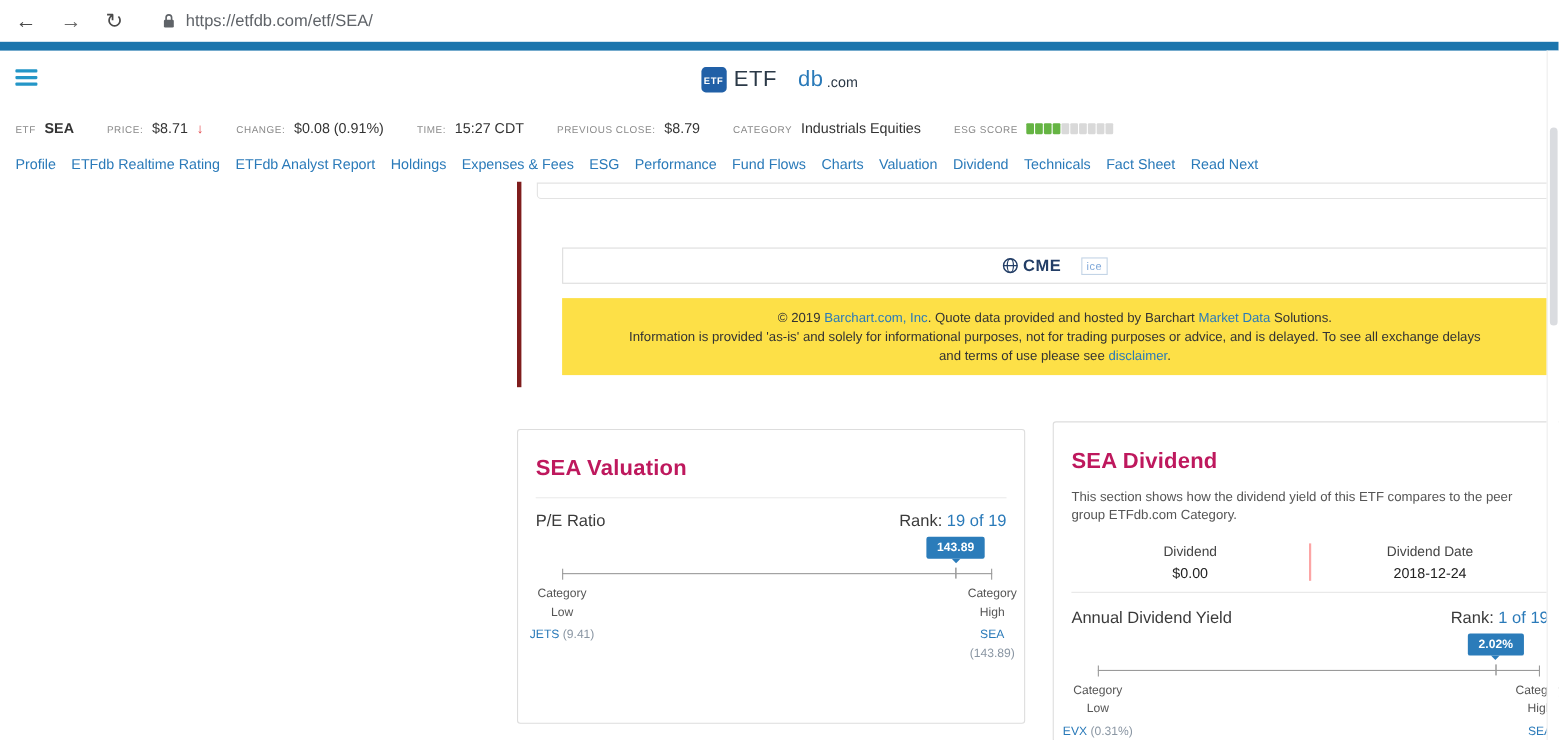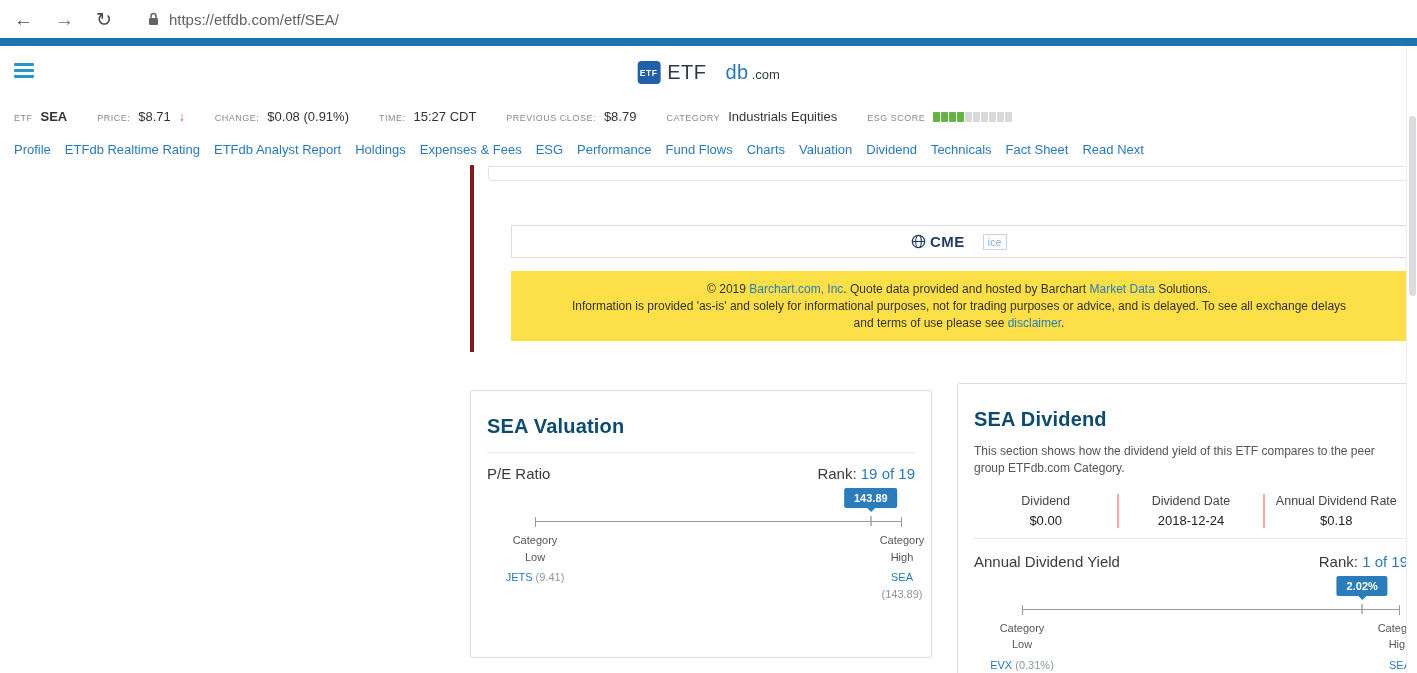--- a/index.html
+++ b/index.html
@@ -46,27 +46,27 @@
   .cut-box{position:absolute;left:14px;top:1px;width:921px;height:15px;border:1px solid #e3e3e3;border-radius:0 0 4px 4px;}
   .logos-box{position:absolute;left:37px;top:60px;width:896px;height:33px;border:1px solid #ddd;display:flex;align-items:center;justify-content:center;gap:18px;}
   .cme-logo{display:flex;align-items:center;gap:4px;font-size:15px;font-weight:bold;color:#233e66;letter-spacing:.4px;}
   .ice-logo{border:1px solid #c3d4e6;color:#7fa8d9;font-size:10px;padding:3px 4px 1px 4px;line-height:1;letter-spacing:.5px;}
   .disclaimer-box{position:absolute;left:37px;top:106px;width:896px;background:#fde047;padding:10px 55px;text-align:center;font-size:12px;color:#333;line-height:1.4;}
   .disclaimer-box a{color:var(--link,#2a7ab9);text-decoration:none;cursor:pointer;}
   
   .card{position:absolute;background:#fff;border:1px solid #ddd;border-radius:3px;padding:14px 16px;}
   .card-valuation{left:470px;top:225px;width:462px;height:268px;}
   .card-dividend{left:957px;top:218px;width:468px;height:292px;}
-  .card h2{font-size:20px;font-weight:600;color:#0c4a6e;margin:10px 0 12px;letter-spacing:.2px;}
+  .card h2{font-size:20px;font-weight:600;color:#be185d;margin:10px 0 12px;letter-spacing:.2px;}
   .desc{font-size:12px;color:#555;line-height:1.45;margin:0 0 10px;}
   .divider{border:none;border-top:1px solid #ebebeb;margin:14px 0 12px;}
   .metric-row{display:flex;justify-content:space-between;align-items:baseline;font-size:15px;color:#3a3a3a;}
   .rank-link{color:var(--link,#2a7ab9);text-decoration:none;cursor:pointer;text-align:center;}
   
-  .slider{position:relative;height:108px;margin-top:6px;margin-left:24px;}
+  .slider{position:relative;height:108px;margin-top:6px;}
   .track-area{position:absolute;left:24px;right:13px;top:0;height:100%;}
   .card-dividend .track-area{right:8px;}
   .track{position:absolute;left:0;right:0;top:33px;border-top:1px solid #9a9a9a;}
   .track::before,.track::after{content:"";position:absolute;top:-5px;width:1px;height:10px;background:#9a9a9a;}
   .track::before{left:0;}
   .track::after{right:0;}
   .badge{position:absolute;top:0;transform:translateX(-50%);background:var(--accent,#2b7cba);color:#fff;font-size:11px;font-weight:bold;padding:4px 10px;border-radius:2px;white-space:nowrap;}
   .badge::after{content:"";position:absolute;left:50%;transform:translateX(-50%);bottom:-4px;border:4px solid transparent;border-top-color:var(--accent,#2b7cba);border-bottom:none;}
   .badge-tick{position:absolute;top:28px;width:1px;height:10px;background:#777;transform:translateX(-50%);}
   .slider-label{position:absolute;top:44px;transform:translateX(-50%);text-align:center;font-size:11px;color:#555;line-height:1.5;white-space:nowrap;}
@@ -232,24 +232,20 @@
     <p class="desc">This section shows how the dividend yield of this ETF compares to the peer group ETFdb.com Category.</p>
     <div class="stats">
       <div class="col">
         <div class="stat-label">Dividend</div>
         <div class="stat-value">$0.00</div>
       </div>
       <div class="col">
         <div class="stat-label">Dividend Date</div>
         <div class="stat-value">2018-12-24</div>
       </div>
-      <div class="col">
-        <div class="stat-label">Annual Dividend Rate</div>
-        <div class="stat-value">$0.18</div>
-      </div>
     </div>
     <div class="metric-row">
       <span>Annual Dividend Yield</span>
       <span><span>Rank:</span> <a class="rank-link">1 of 19</a></span>
     </div>
     <div class="slider">
       <div class="track-area">
         <div class="badge" style="left:90%;">2.02%</div>
         <div class="badge-tick" style="left:90%;"></div>
         <div class="track"></div>

